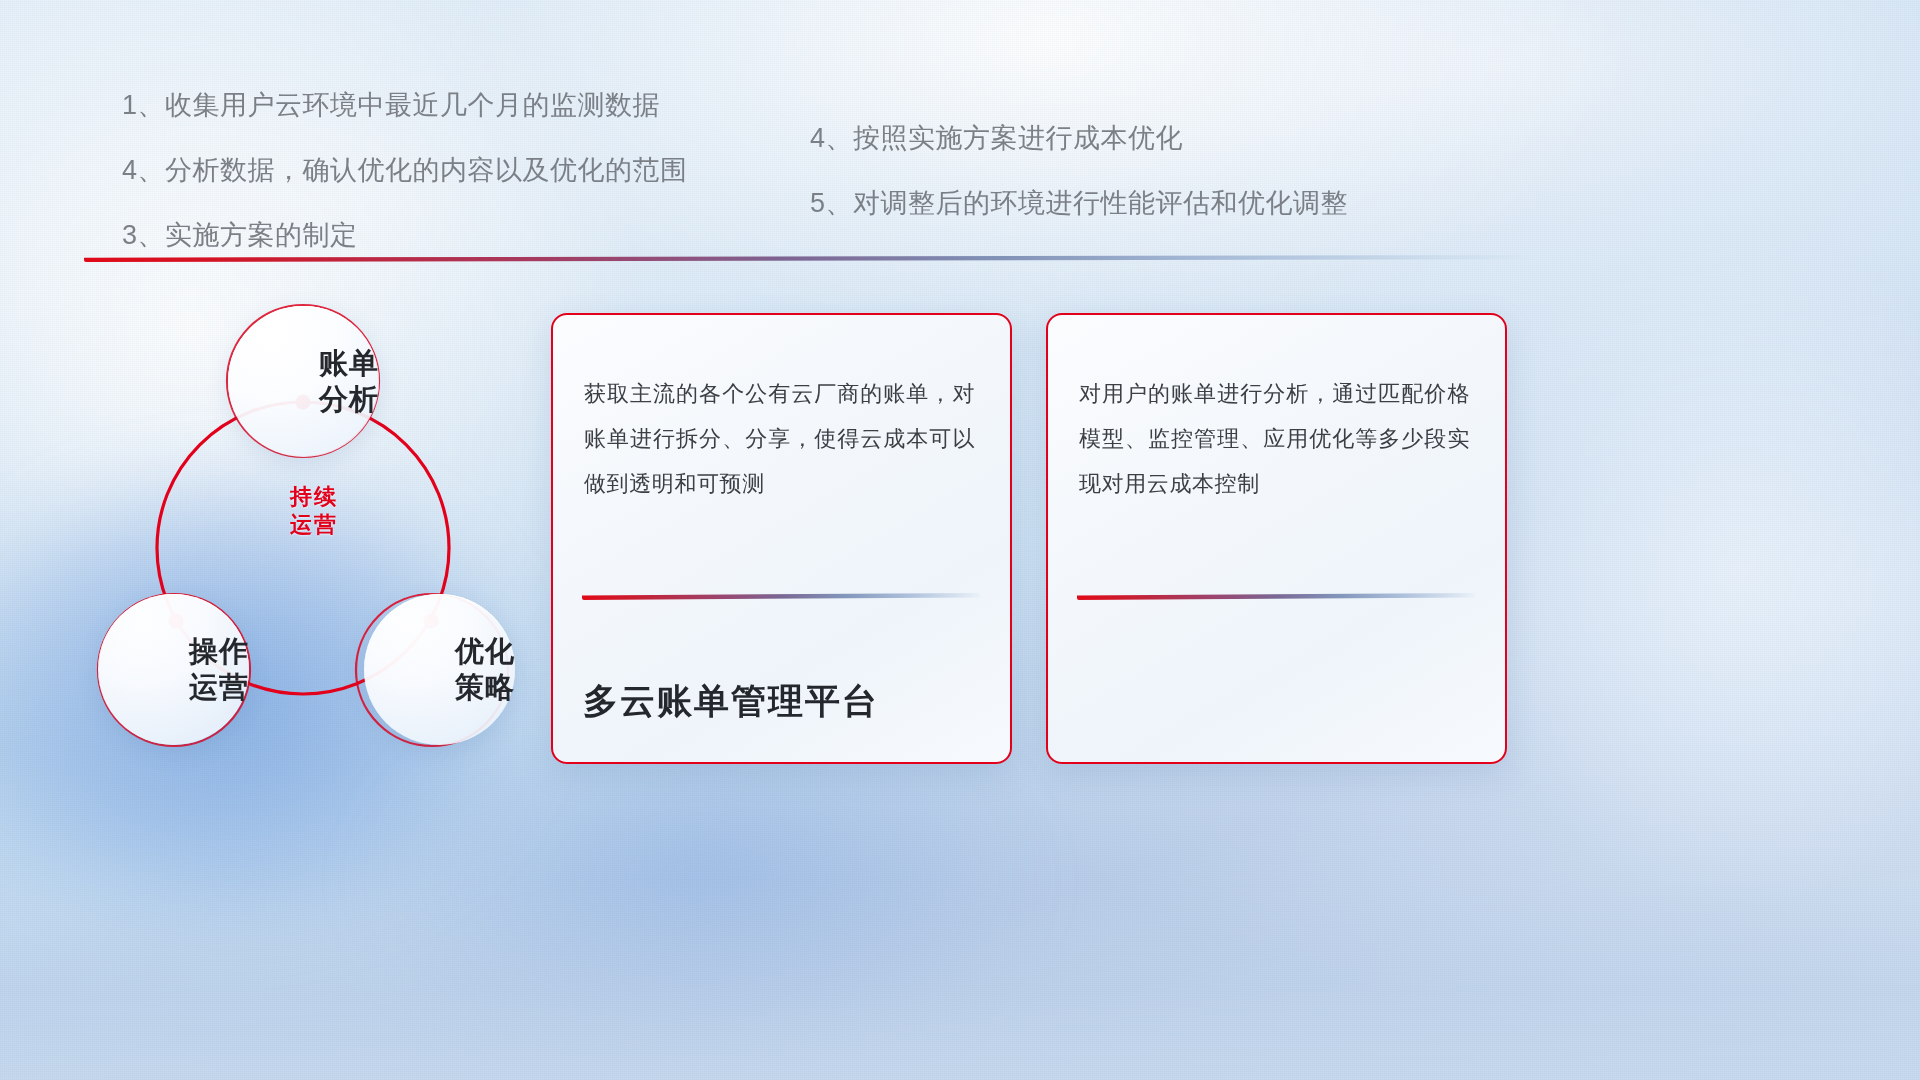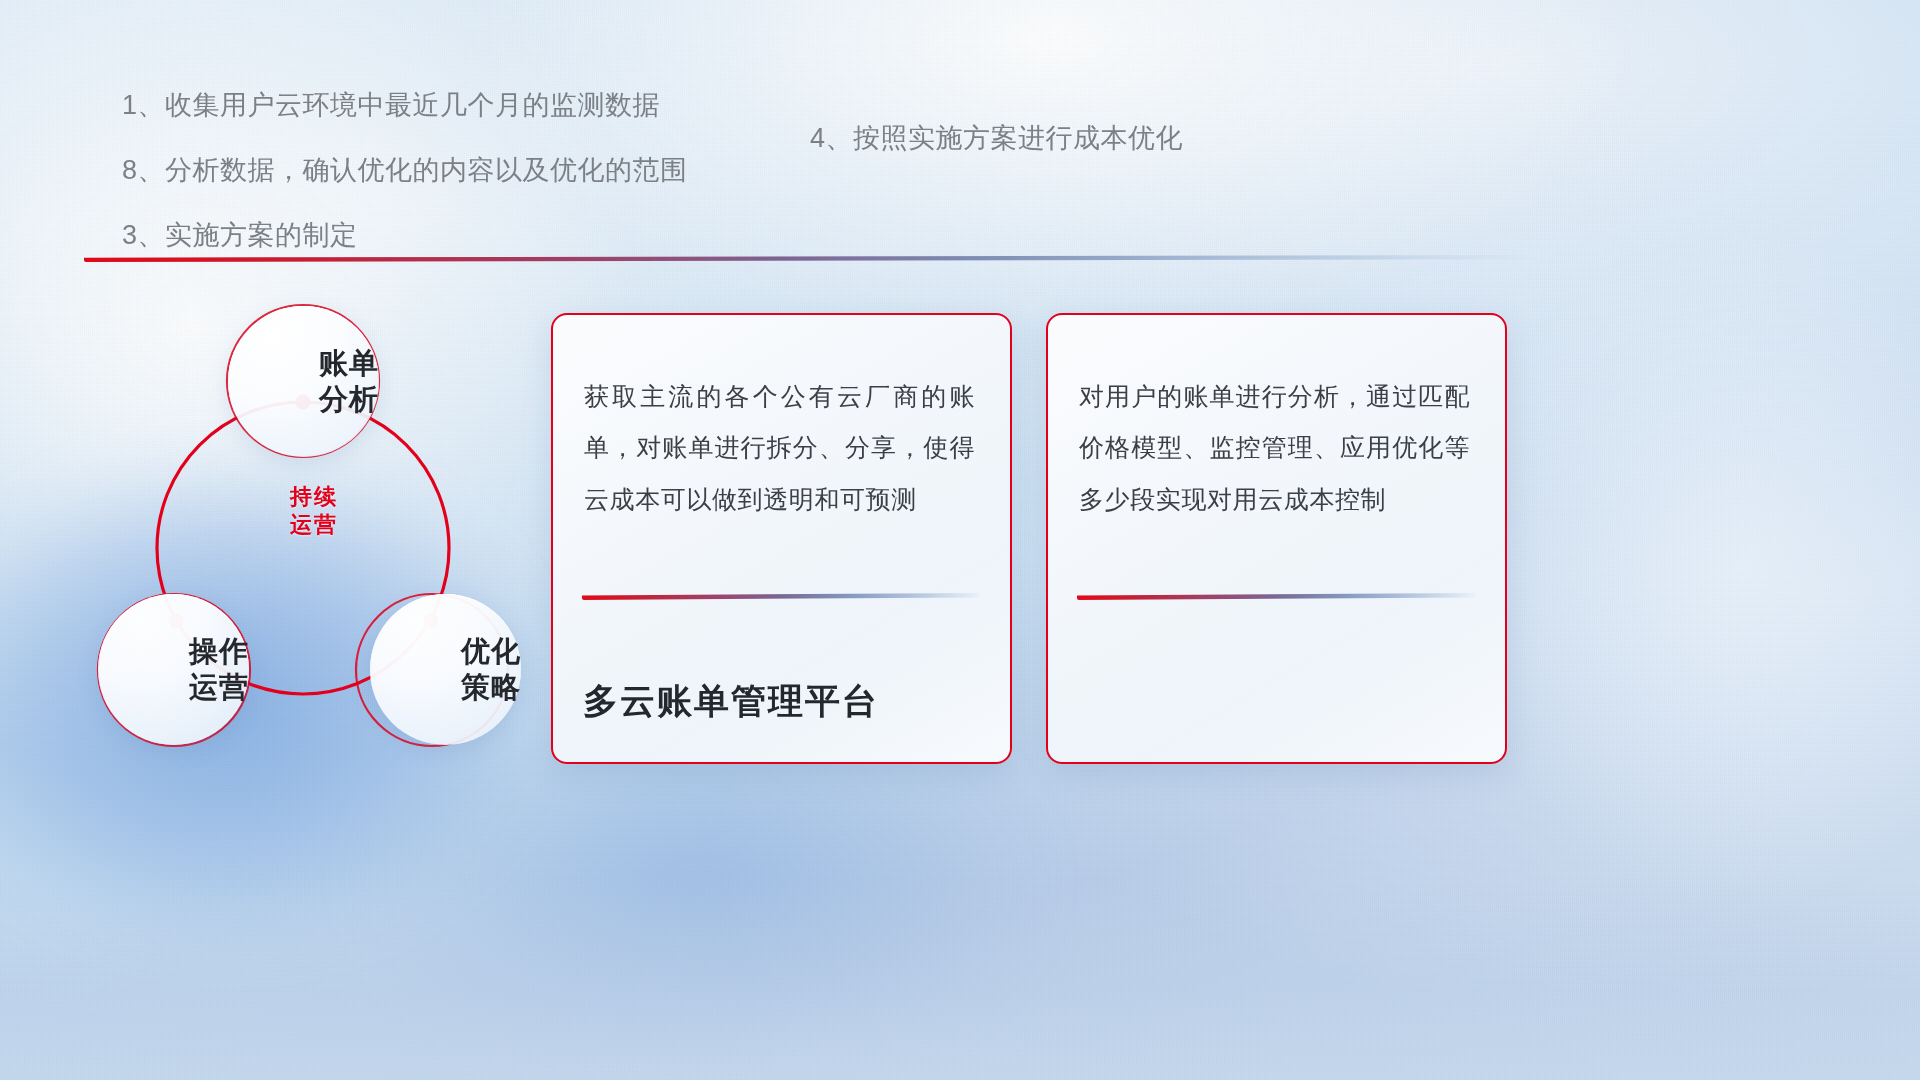--- a/index.html
+++ b/index.html
@@ -79,40 +79,40 @@
       radial-gradient(120% 120% at 30% 18%, rgba(255,255,255,.98) 0%, rgba(252,253,255,.95) 35%, rgba(238,245,252,.92) 70%, rgba(228,238,249,.9) 100%);
     box-shadow:0 6px 22px rgba(80,120,170,.16), inset 0 1px 0 rgba(255,255,255,.9);
     display:flex;align-items:center;justify-content:flex-end;text-align:center;
   }
   .bubble-txt{
     color:#24272c;font-size:29px;font-weight:700;line-height:1.22;
     letter-spacing:1px;
   }
   .b-top{left:146px;top:18px;width:151px;height:151px;}
   .b-bl{left:16px;top:306px;width:151px;height:151px;}
-  .b-br{left:288px;top:306px;width:151px;height:151px;}
+  .b-br{left:282px;top:306px;width:151px;height:151px;}
   .venn-center{
     position:absolute;left:172px;top:195px;width:120px;text-align:center;
     color:#e3001b;font-size:22px;font-weight:800;line-height:1.25;letter-spacing:2px;
     text-shadow:0 1px 2px rgba(255,255,255,.6);
   }
 
   
   .card{
     position:absolute;top:313px;width:457px;height:447px;
     border-radius:16px;border:2px solid #e3001b;
     background:linear-gradient(150deg,#fbfcfe 0%,#f3f7fb 40%,#eef4fa 70%,#f7fafd 100%);
     box-shadow:0 10px 30px rgba(90,125,170,.18);
     overflow:hidden;
   }
   .card-1{left:551px;}
   .card-2{left:1046px;}
   .card-body{
     position:absolute;left:31px;right:35px;top:56px;
-    font-size:25px;line-height:2.05;color:#3c4046;letter-spacing:.6px;
+    font-size:22px;line-height:2.05;color:#3c4046;letter-spacing:.6px;
     text-align:justify;text-justify:inter-ideograph;
   }
   .card-rule{
     position:absolute;left:29px;width:398px;height:7px;top:278px;
     background:linear-gradient(90deg,#e00a19 0%, #cb1c2e 12%, #9c446d 34%, #7a6794 50%, #8296bc 66%, #b4c6de 84%, rgba(222,234,246,.3) 100%);
     clip-path:polygon(0 34%,100% 0,100% 64%,0 100%);
     border-radius:2px;
   }
   .card-title{
     position:absolute;left:30px;right:20px;bottom:42px;
@@ -127,25 +127,26 @@
 <div class="bg-white-top"></div>
 <div class="bg-right-soft"></div>
 <div class="bg-blue-blob"></div>
 <div class="bg-blue-blob2"></div>
 <div class="bg-bottom-band"></div>
 <div class="bg-noise"></div>
 
 <div class="steps">
   <div class="col-left">
     <div class="step-line">1、收集用户云环境中最近几个月的监测数据</div>
-    <div class="step-line">8、分析数据，确认优化的内容以及优化的范围</div>
+    <div class="step-line">4、分析数据，确认优化的内容以及优化的范围</div>
     <div class="step-line">3、实施方案的制定</div>
   </div>
   <div class="col-right">
     <div class="step-line">4、按照实施方案进行成本优化</div>
+    <div class="step-line">5、对调整后的环境进行性能评估和优化调整</div>
   </div>
 </div>
 
 <div class="divider"></div>
 
 <div class="venn">
   <svg viewBox="0 0 470 480" width="470" height="480">
     <circle cx="221" cy="260" r="146" fill="none" stroke="#e3001b" stroke-width="3.2"></circle>
     <circle cx="221" cy="114" r="7.5" fill="#e3001b"></circle>
     <circle cx="94" cy="333" r="7.5" fill="#e3001b"></circle>

